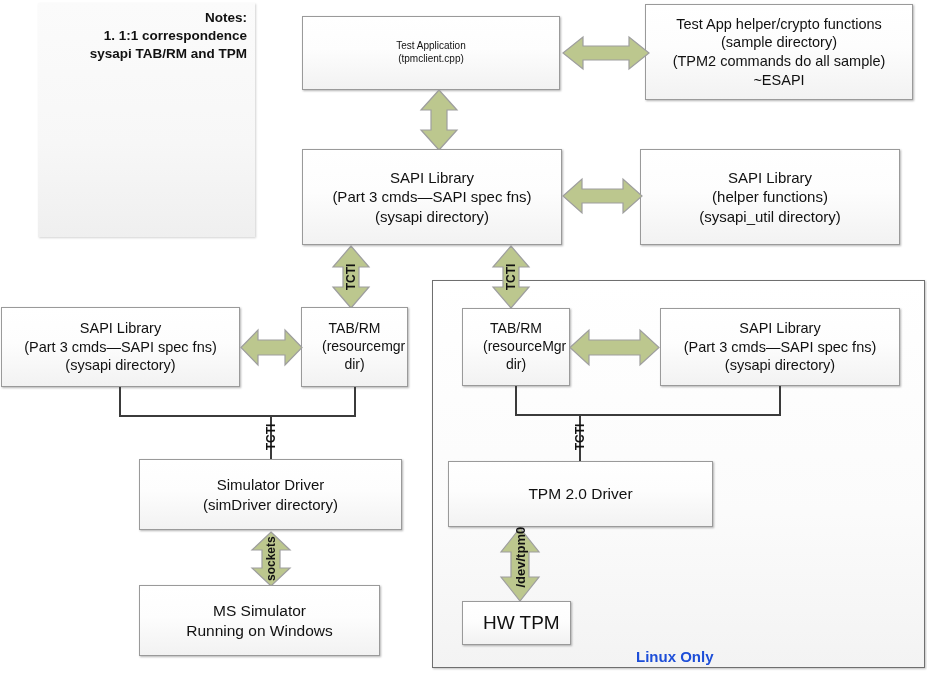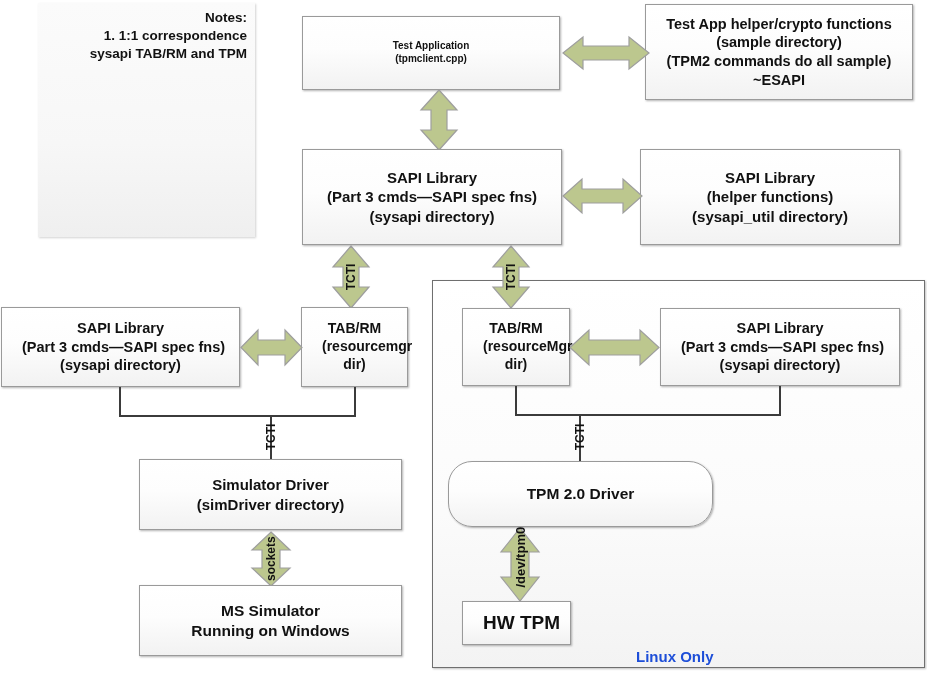--- a/index.html
+++ b/index.html
@@ -22,21 +22,21 @@
   .box {
     position: absolute;
     box-sizing: border-box;
     border: 1px solid #9a9a9a;
     background: linear-gradient(to bottom, #ffffff 0%, #fdfdfd 45%, #f2f2f2 100%);
     box-shadow: 1px 1px 2px rgba(0,0,0,0.30);
     display: flex;
     align-items: center;
     justify-content: center;
     text-align: center;
-    font-weight: bold;
+    font-weight: normal;
     color: #111111;
     line-height: 1.28;
     padding: 2px 20px;
   }
   .box .lines { width: 100%; }
   .box .ln { display: block; white-space: nowrap; }
 
   
   .notes {
     position: absolute;
@@ -213,21 +213,21 @@
     </span>
   </div>
 
   <div class="arrow" style="left:247px; top:532px;">
     <svg width="48" height="54" viewBox="0 0 48 54">
       <polygon class="arrow-poly" points="24,0 43,18 33,18 33,36 43,36 24,54 5,36 15,36 15,18 5,18"></polygon>
     </svg>
   </div>
   <div class="v-label" style="left:249px; top:552px; width:44px; text-align:center;">sockets</div>
 
-  <div class="box" style="left:139px; top:585px; width:263px; height:71px; font-size:15.5px;">
+  <div class="box" style="left:139px; top:585px; width:241px; height:71px; font-size:15.5px;">
     <span class="lines">
       <span class="ln">MS Simulator</span>
       <span class="ln">Running on Windows</span>
     </span>
   </div>
 
   <div class="box" style="left:462px; top:308px; width:108px; height:78px; font-size:14px;">
     <span class="lines">
       <span class="ln">TAB/RM</span>
       <span class="ln">(resourceMgr</span>
@@ -248,21 +248,21 @@
       <polygon class="arrow-poly" points="0,20.5 19,3 19,13 70,13 70,3 89,20.5 70,38 70,28 19,28 19,38"></polygon>
     </svg>
   </div>
 
   <div class="line-v" style="left:515px; top:386px; height:30px;"></div>
   <div class="line-v" style="left:779px; top:386px; height:30px;"></div>
   <div class="line-h" style="left:515px; top:414px; width:266px;"></div>
   <div class="line-v" style="left:579px; top:414px; height:47px;"></div>
   <div class="v-label" style="left:559px; top:430px; width:42px; text-align:center;">TCTI</div>
 
-  <div class="box" style="left:448px; top:461px; width:265px; height:66px; font-size:15.5px;border-radius:24px;">
+  <div class="box" style="left:448px; top:461px; width:265px; height:66px; font-size:15.5px;">
     <span class="lines">
       <span class="ln">TPM 2.0 Driver</span>
     </span>
   </div>
 
   <div class="arrow" style="left:495px; top:528px;">
     <svg width="50" height="73" viewBox="0 0 50 73">
       <polygon class="arrow-poly" points="25,0 44,24 34,24 34,49 44,49 25,73 6,49 16,49 16,24 6,24"></polygon>
     </svg>
   </div>

